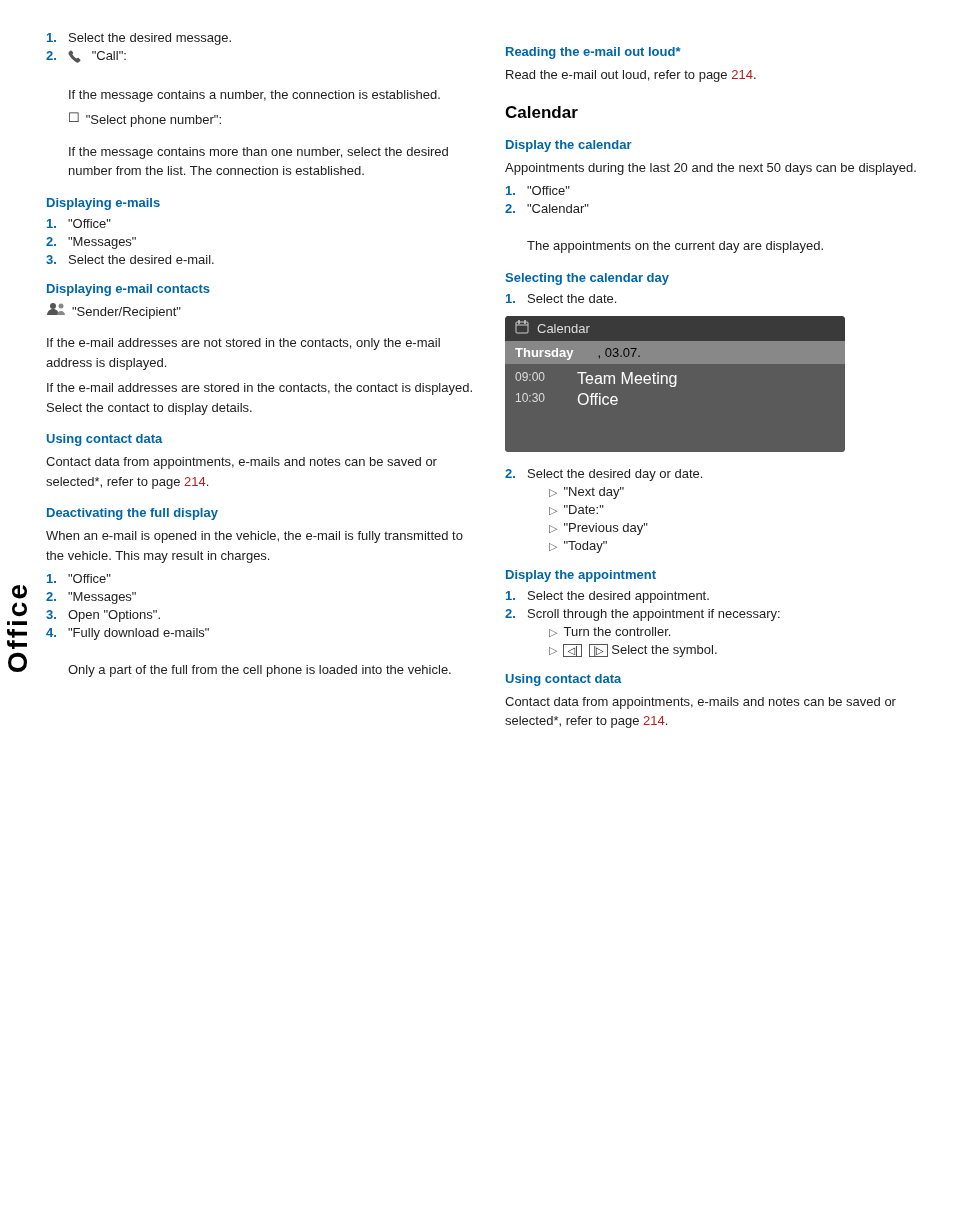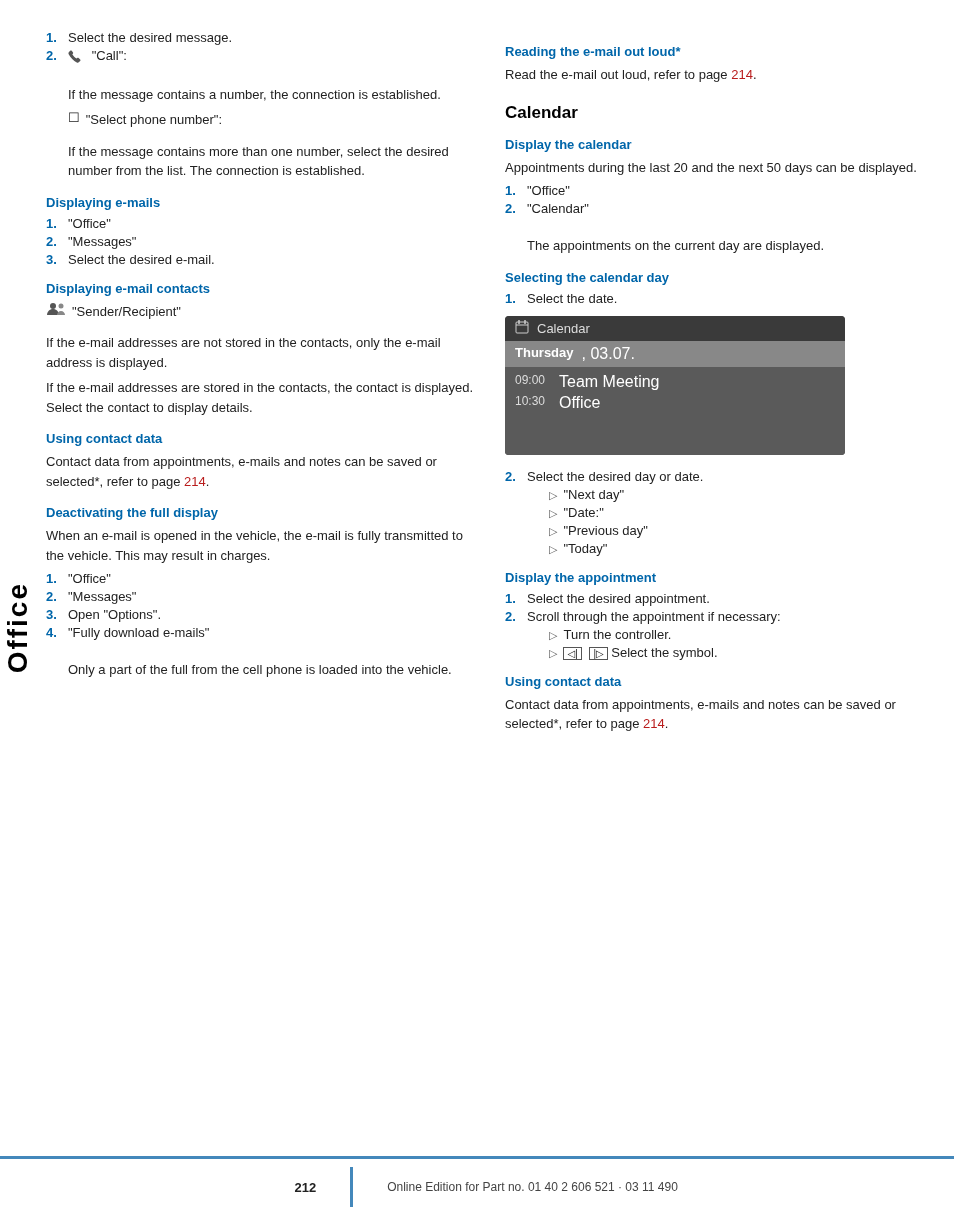--- a/index.html
+++ b/index.html
@@ -160,42 +160,42 @@
 
     .calendar-body {
       background: #666;
       padding: 0;
     }
 
     .calendar-date-row {
       background: #888;
       display: flex;
       padding: 4px 10px;
-      gap: 8px;
+      gap: 24px;
     }
 
     .calendar-day {
       color: #fff;
       font-size: 13px;
       font-weight: bold;
     }
 
     .calendar-date {
-      color: #ffffff;
-      font-size: 16px;
+      color: #000000;
+      font-size: 13px;
     }
 
     .calendar-events {
       padding: 6px 10px 40px 10px;
       background: #5a5a5a;
     }
 
     .calendar-event-row {
       display: flex;
-      gap: 4px;
+      gap: 22px;
       margin-bottom: 3px;
     }
 
     .calendar-event-time {
       color: #ddd;
       font-size: 12px;
       min-width: 40px;
     }
 
     .calendar-event-name {
@@ -450,19 +450,14 @@
 
       <div class="subsection-title">Using contact data</div>
       <p class="body-text">
         <span>Contact data from appointments, e-mails and notes can be saved or selected*, refer to page</span>
         <a class="page-link" href="#">214</a>.
       </p>
 
     </div>
   </div>
 
-  <div class="page-footer">
-    <span class="footer-page-num">212</span>
-    <div class="footer-divider"></div>
-    <span class="footer-edition">Online Edition for Part no. 01 40 2 606 521 · 03 11 490</span>
-  </div>
 
 </div>
 
 </body></html>

